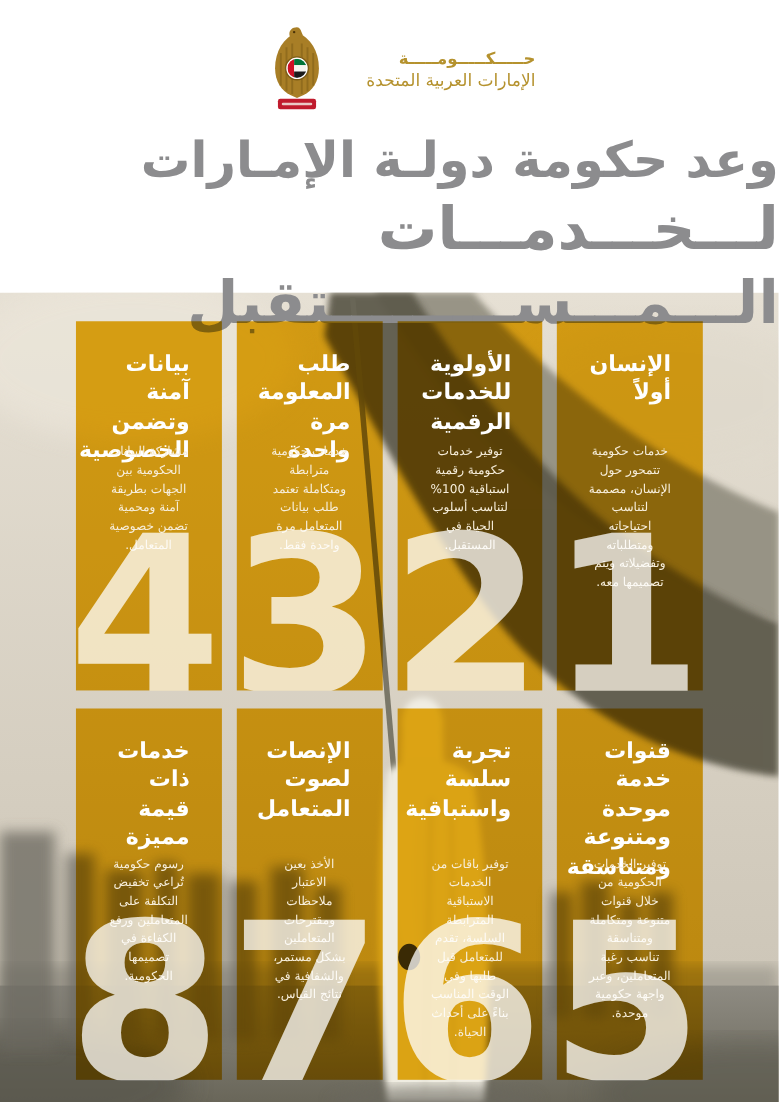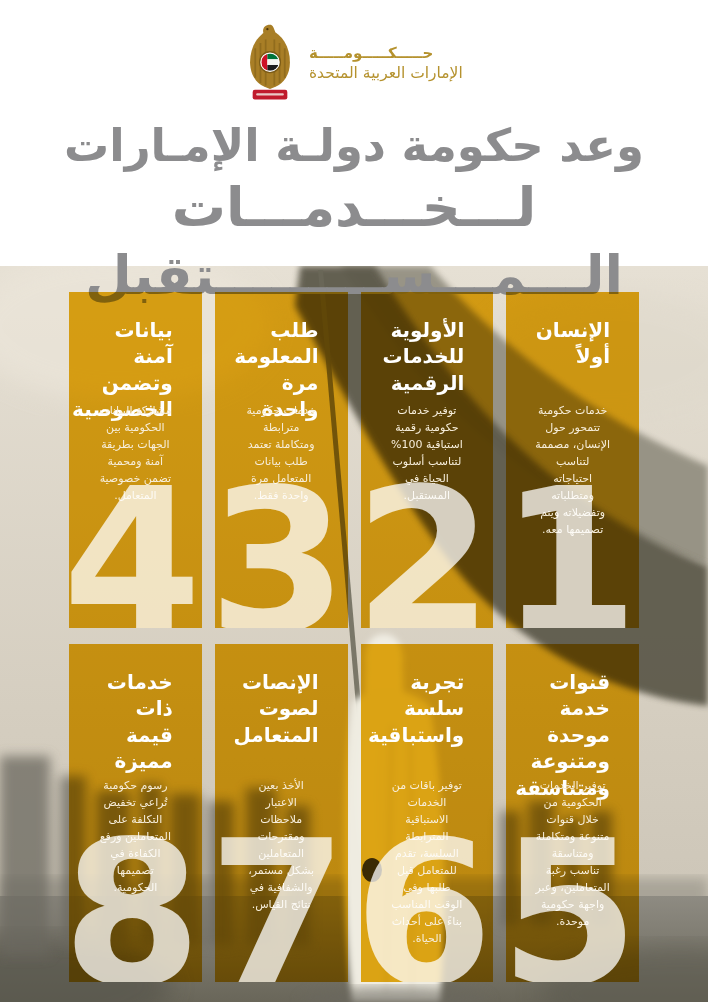--- a/index.html
+++ b/index.html
@@ -4,24 +4,24 @@
 <style>
   html,body{margin:0;padding:0;background:#ffffff;}
   body{
     width:708px;height:1002px;position:relative;overflow:hidden;
     font-family:"DejaVu Sans",sans-serif;direction:rtl;
   }
   
   .photo{position:absolute;top:266px;left:0;width:708px;height:736px;}
   
   .gov-logo{position:absolute;top:24px;left:244px;display:flex;align-items:center;gap:13px;direction:ltr;}
-  .logo-text{display:flex;flex-direction:column;color:#b5922e;direction:rtl;text-align:left;}
+  .logo-text{display:flex;flex-direction:column;color:#b5922e;direction:rtl;text-align:right;margin-left:24px;}
   .logo-line1{font-size:15px;font-weight:bold;letter-spacing:.5px;margin-bottom:2px;}
   .logo-line2{font-size:15.5px;font-weight:normal;}
-  .main-title{position:absolute;top:118px;left:0;right:0;text-align:center;color:#8c8c8e;font-weight:bold;line-height:1.25;}
+  .main-title{position:absolute;top:118px;left:0;right:0;text-align:right;color:#8c8c8e;font-weight:bold;line-height:1.25;}
   .title-l1{font-size:45px;}
   .title-l2{font-size:54px;}
   
   .cards{
     position:absolute;top:292px;left:69px;width:570px;
     display:grid;grid-template-columns:repeat(4,1fr);grid-template-rows:336px 338px;
     gap:16px 13px;direction:rtl;
   }
   .card{position:relative;overflow:hidden;padding:0 29px;box-sizing:border-box;}
   .card-overlay{position:absolute;inset:0;background:#eab016;mix-blend-mode:multiply;}

